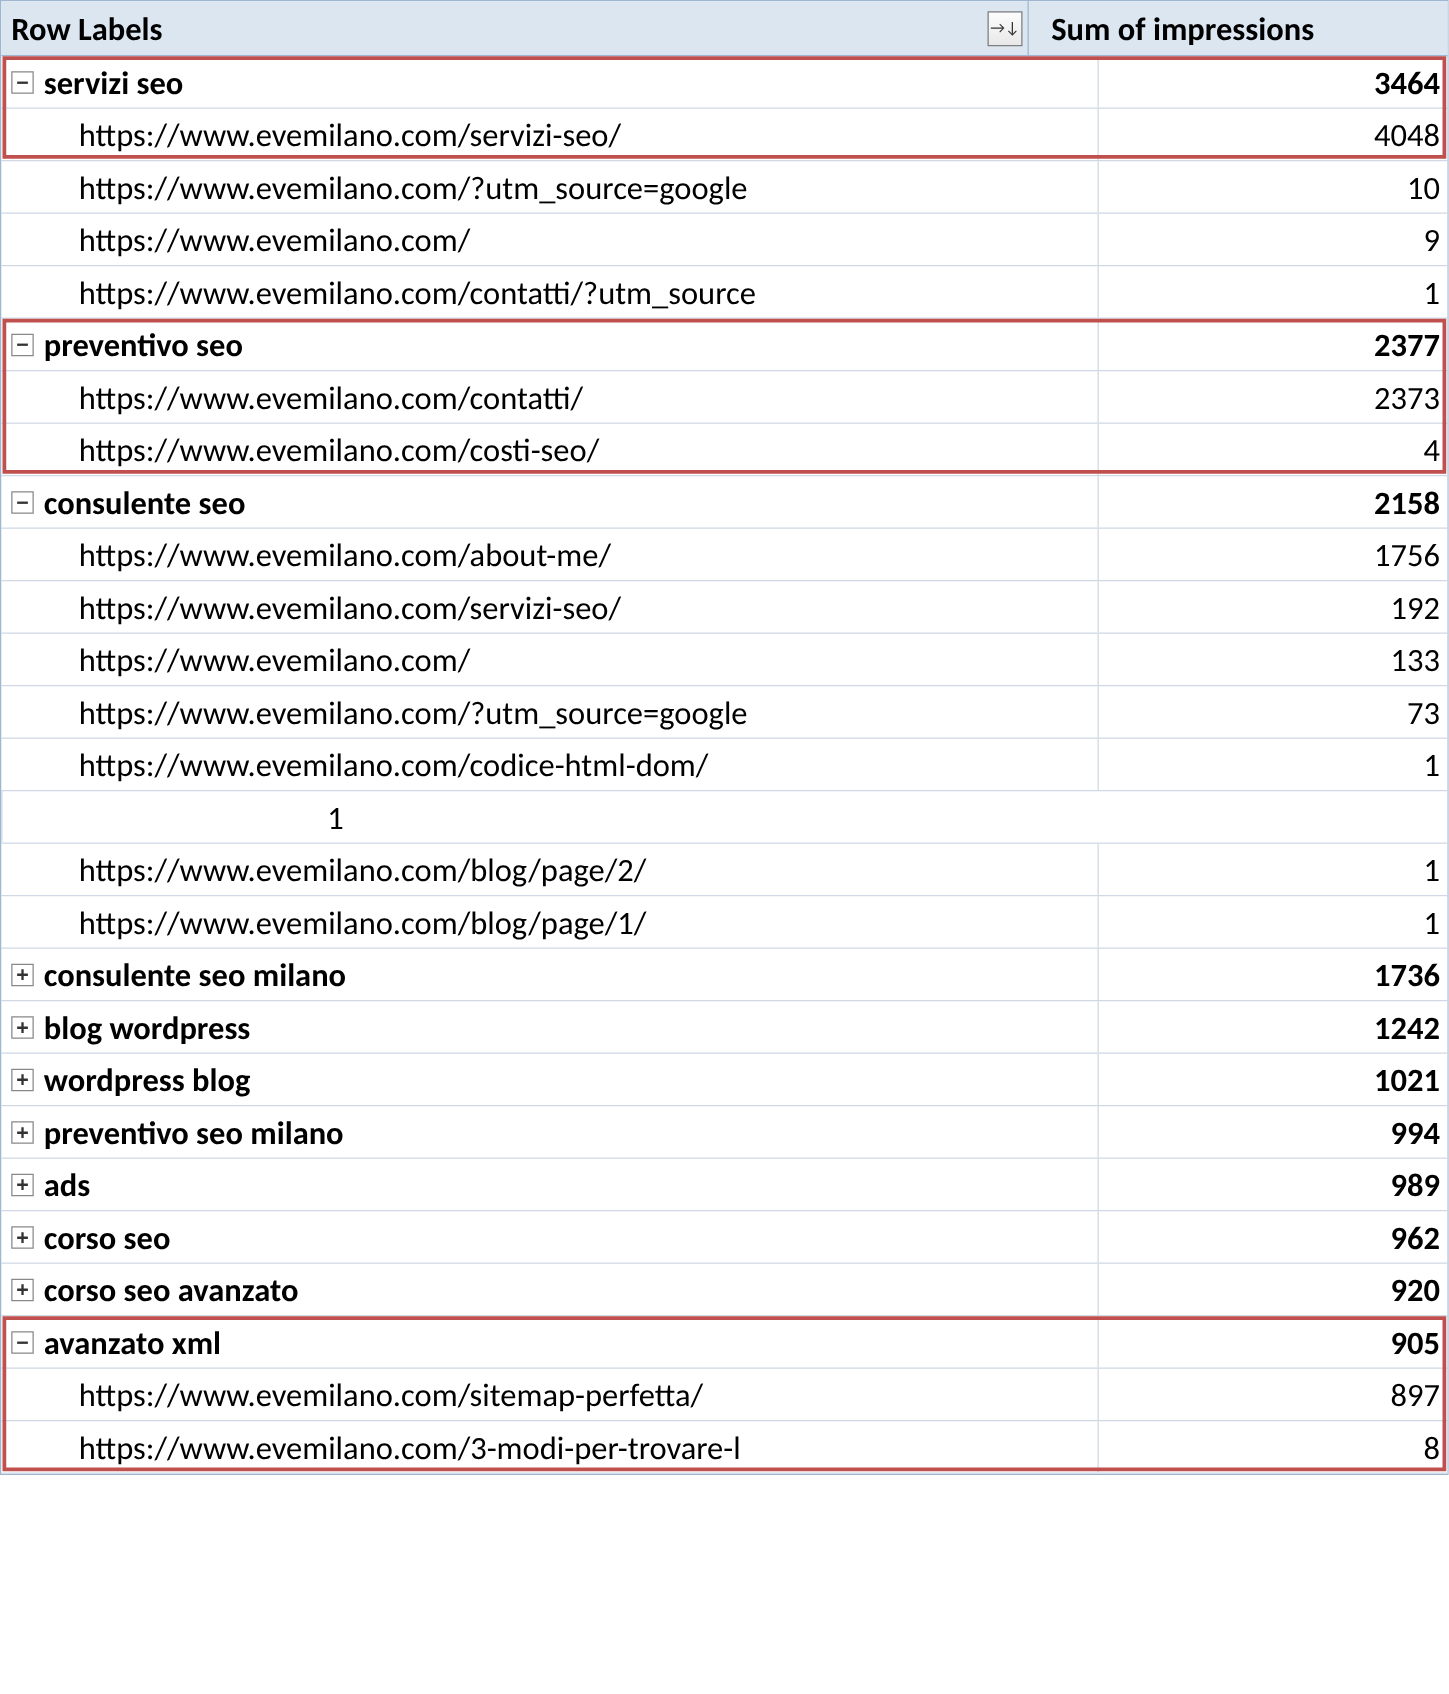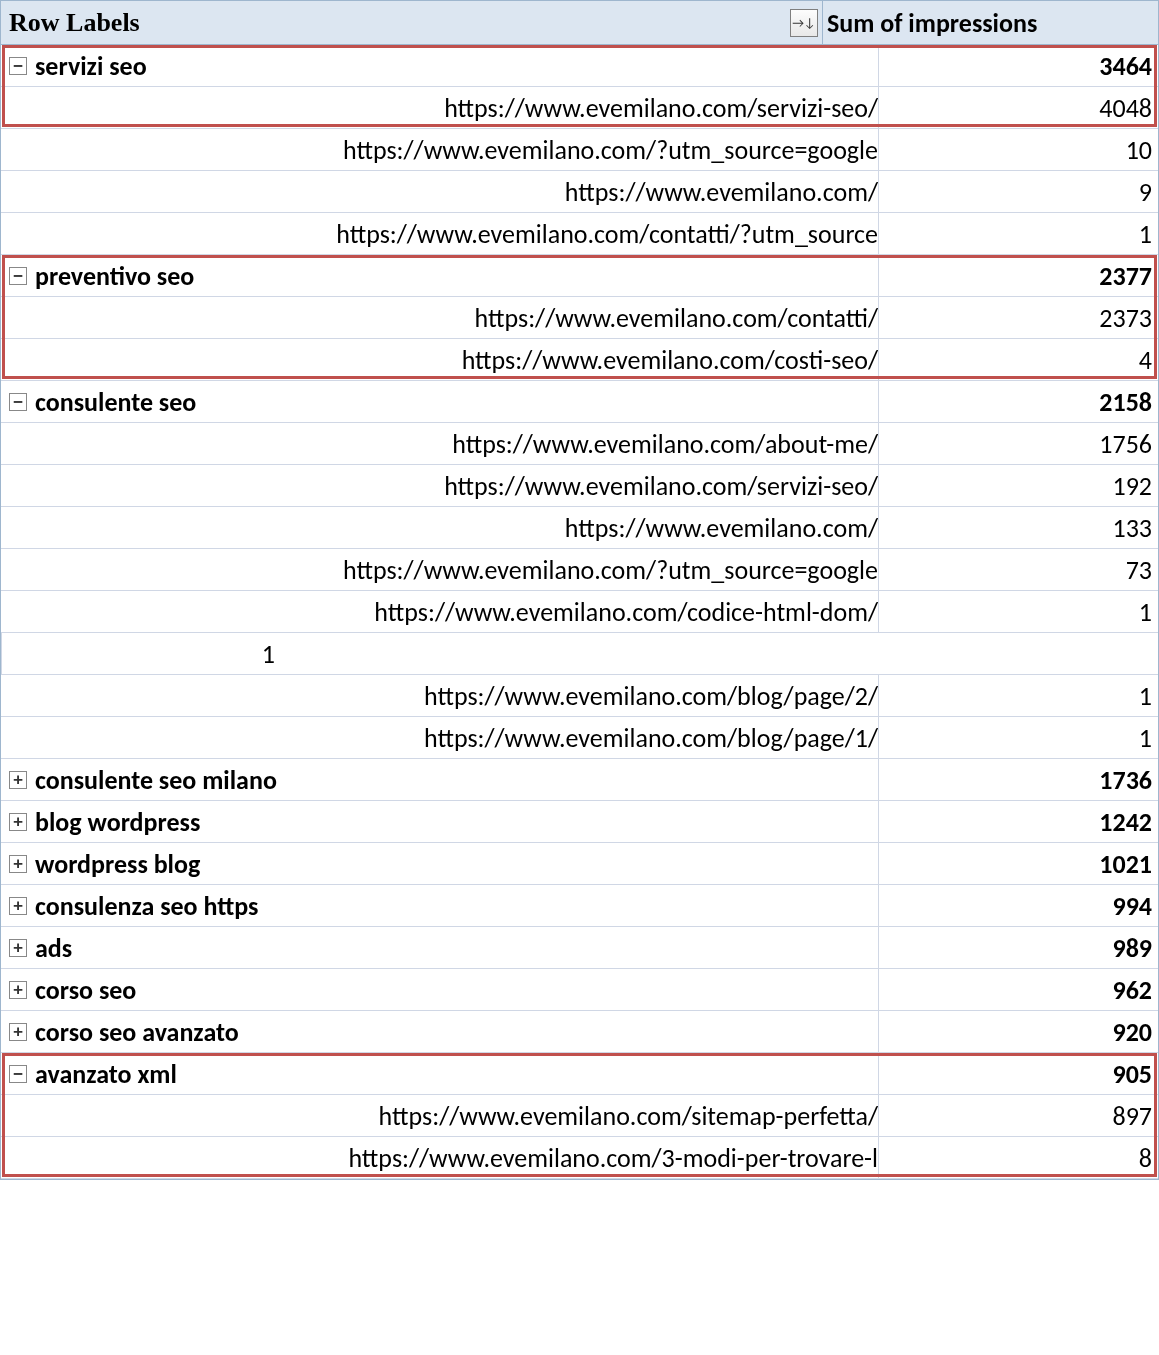--- a/index.html
+++ b/index.html
@@ -25,21 +25,20 @@
       height: 44px;
       align-items: center;
     }
     .header-label {
       flex: 1;
       font-weight: bold;
       padding-left: 8px;
       display: flex;
       align-items: center;
       color: #000;
-      font-family: Liberation Serif, serif;
     }
     .dropdown-btn {
       width: 28px;
       height: 28px;
       border: 1px solid #7f7f7f;
       background: linear-gradient(#fdfdfd,#e8e8e8);
       margin-right: 4px;
       display: flex;
       align-items: center;
       justify-content: center;
@@ -52,21 +51,21 @@
     }
     .header-value {
       width: 336px;
       font-weight: bold;
       padding-right: 6px;
       text-align: left;
       border-left: 1px solid #9eb6ce;
       height: 100%;
       display: flex;
       align-items: center;
-      padding-left: 4px;
+      padding-left: 18px;
       color: #000;
     }
     .row {
       display: flex;
       border-bottom: 1px solid #d0d7e5;
       height: 42px;
       align-items: center;
       position: relative;
     }
     .row:last-child {
@@ -106,22 +105,21 @@
       justify-content: center;
       margin-right: 8px;
       font-size: 16px;
       line-height: 1;
       color: #333;
       cursor: pointer;
       flex-shrink: 0;
       font-family: monospace;
     }
     .child-row .label-cell {
-      padding-left: 44px;
-      justify-content: flex-end;
+      padding-left: 62px;
     }
     .highlight-box {
       position: absolute;
       border: 3px solid #c0504d;
       pointer-events: none;
       z-index: 10;
     }
   </style>
 </head>
 <body>
@@ -258,21 +256,21 @@
       <div class="row group-row">
         <div class="label-cell">
           <span class="toggle">+</span>
           <span>wordpress blog</span>
         </div>
         <div class="value-cell">1021</div>
       </div>
       <div class="row group-row">
         <div class="label-cell">
           <span class="toggle">+</span>
-          <span>consulenza seo https</span>
+          <span>preventivo seo milano</span>
         </div>
         <div class="value-cell">994</div>
       </div>
       <div class="row group-row">
         <div class="label-cell">
           <span class="toggle">+</span>
           <span>ads</span>
         </div>
         <div class="value-cell">989</div>
       </div>

